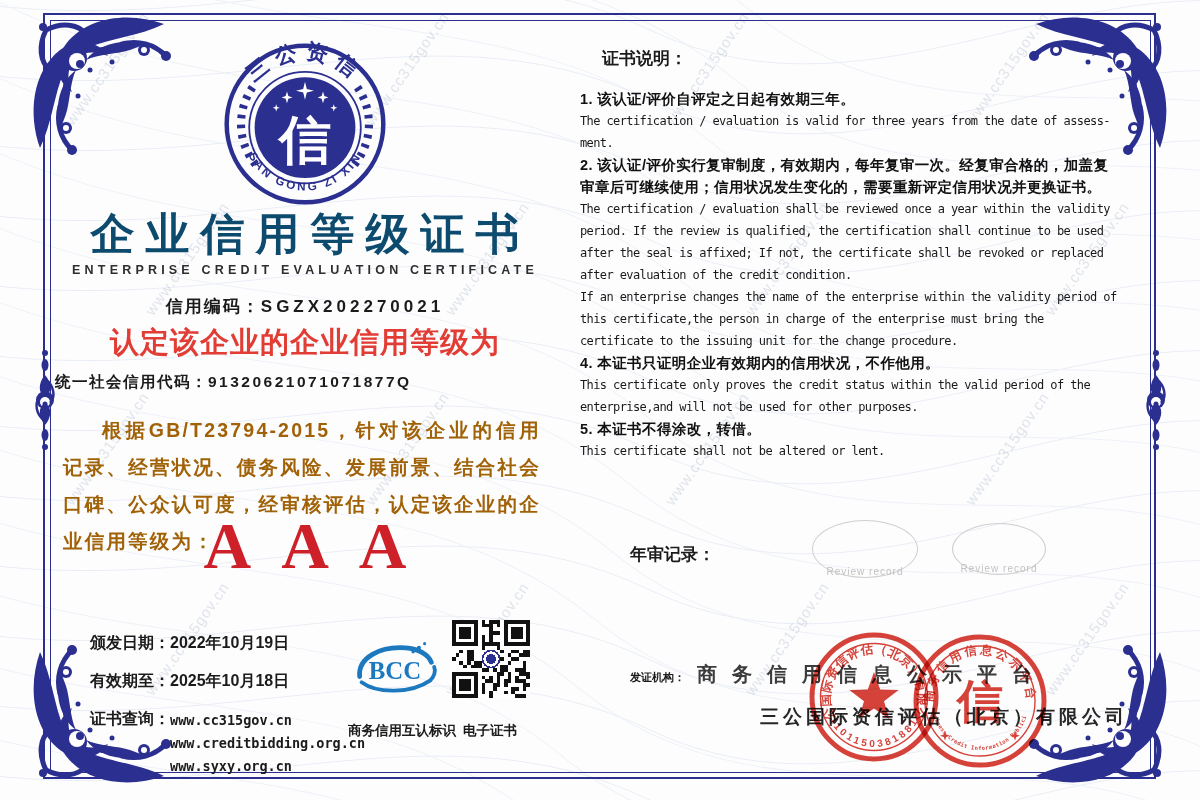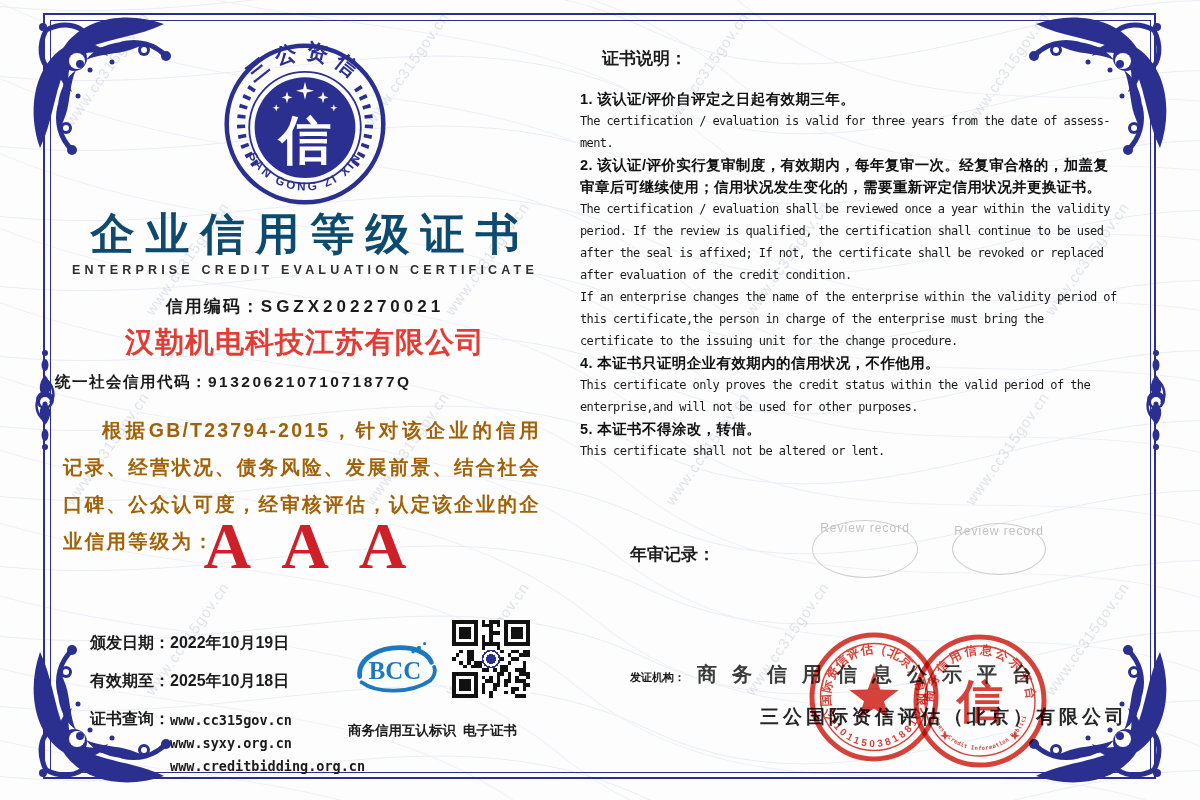--- a/index.html
+++ b/index.html
@@ -55,22 +55,22 @@
   #qr{left:452px;top:620px;z-index:3}
   #mutual-label{left:348px;top:722px;font-size:13.5px;font-weight:600;z-index:3}
   #ecert-label{left:463px;top:722px;font-size:13.5px;font-weight:600;z-index:3}
   
   #explain-heading{left:602px;top:47px;font-size:17px;font-weight:700;z-index:3}
   #explain{left:580px;top:88px;width:537px;z-index:3}
   .x-zh{font-size:14.5px;font-weight:600;line-height:22px;letter-spacing:.4px;color:#111}
   .x-en{font-family:"DejaVu Sans Mono","Liberation Mono",monospace;font-size:12px;line-height:22px;
         letter-spacing:-.6px;color:#191919}
   #review-label{left:630px;top:543px;font-size:17px;font-weight:700;z-index:3}
-  .review-oval{border:1.5px solid #cfcfcf;border-radius:50%;display:flex;align-items:flex-start;
-        justify-content:center;font-size:12px;color:#c2c2c2;letter-spacing:1px;z-index:3}
+  .review-oval{border:1.5px solid #cfcfcf;border-radius:50%;display:flex;align-items:flex-end;
+        justify-content:center;font-size:10px;color:#c2c2c2;letter-spacing:1px;z-index:3}
   #oval-1{left:812px;top:520px;width:104px;height:56px}
   #oval-2{left:952px;top:523px;width:92px;height:50px}
   #issuer-label{left:630px;top:670px;font-size:11px;font-weight:700;z-index:4}
   #issuer-platform{left:697px;top:661px;font-size:20px;font-weight:700;letter-spacing:15px;
         color:#3c3c3c;z-index:4;white-space:nowrap}
   #issuer-company{left:760px;top:704px;font-size:19px;font-weight:600;letter-spacing:4px;
         color:#262626;z-index:4;white-space:nowrap}
   .seal{position:absolute;z-index:5;mix-blend-mode:multiply;opacity:.88}
   #seal-left{left:808px;top:631px}
   #seal-right{left:912px;top:633px}
@@ -315,38 +315,38 @@
   </g>
   <text x="100" y="138" text-anchor="middle" font-size="58" font-weight="bold" fill="#fff" font-family="Liberation Serif, DejaVu Serif, serif">信</text>
 </svg>
 </div>
 
 <div id="title-zh" class="abs">企业信用等级证书</div>
 <div id="title-en" class="abs">ENTERPRISE CREDIT EVALUATION CERTIFICATE</div>
 <div id="credit-line" class="abs">
   <span>信用编码：</span><span class="val">SGZX202270021</span>
 </div>
-<div id="company-name" class="abs">汉勒机电科技江苏有限公司</div>
+<div id="company-name" class="abs">认定该企业的企业信用等级为</div>
 <div id="uscc-line" class="abs">
   <span>统一社会信用代码：</span><span class="val">91320621071071877Q</span>
 </div>
 <div id="statement" class="abs">根据GB/T23794-2015，针对该企业的信用记录、经营状况、债务风险、发展前景、结合社会口碑、公众认可度，经审核评估，认定该企业的企业信用等级为：</div>
 <div id="rating" class="abs">AAA</div>
 
 <div id="row-issue" class="abs info-row">
   <span>颁发日期：</span><span class="val">2022年10月19日</span>
 </div>
 <div id="row-expire" class="abs info-row">
   <span>有效期至：</span><span class="val">2025年10月18日</span>
 </div>
 <div id="row-query" class="abs info-row">
   <span style="vertical-align:top">证书查询：</span><span class="urls">
     <div>www.cc315gov.cn</div>
+    <div>www.creditbidding.org.cn</div>
     <div>www.syxy.org.cn</div>
-    <div>www.creditbidding.org.cn</div>
   </span>
 </div>
 
 <div id="bcc-logo" class="abs">
 <svg width="86" height="60" viewBox="0 0 90 62">
   <path d="M8,40 C6,20 30,8 56,10 C70,11 80,17 83,25" stroke="#1c79c0" stroke-width="5" fill="none" stroke-linecap="round"></path>
   <path d="M10,46 C26,58 62,58 82,44 C86,40 88,34 86,30" stroke="#1c79c0" stroke-width="4" fill="none" stroke-linecap="round"></path>
   <circle cx="70" cy="10" r="2.2" fill="#1c79c0"></circle>
       <circle cx="76" cy="5.5" r="1.6" fill="#1c79c0"></circle>
       <circle cx="64" cy="14" r="1.8" fill="#1c79c0"></circle>

